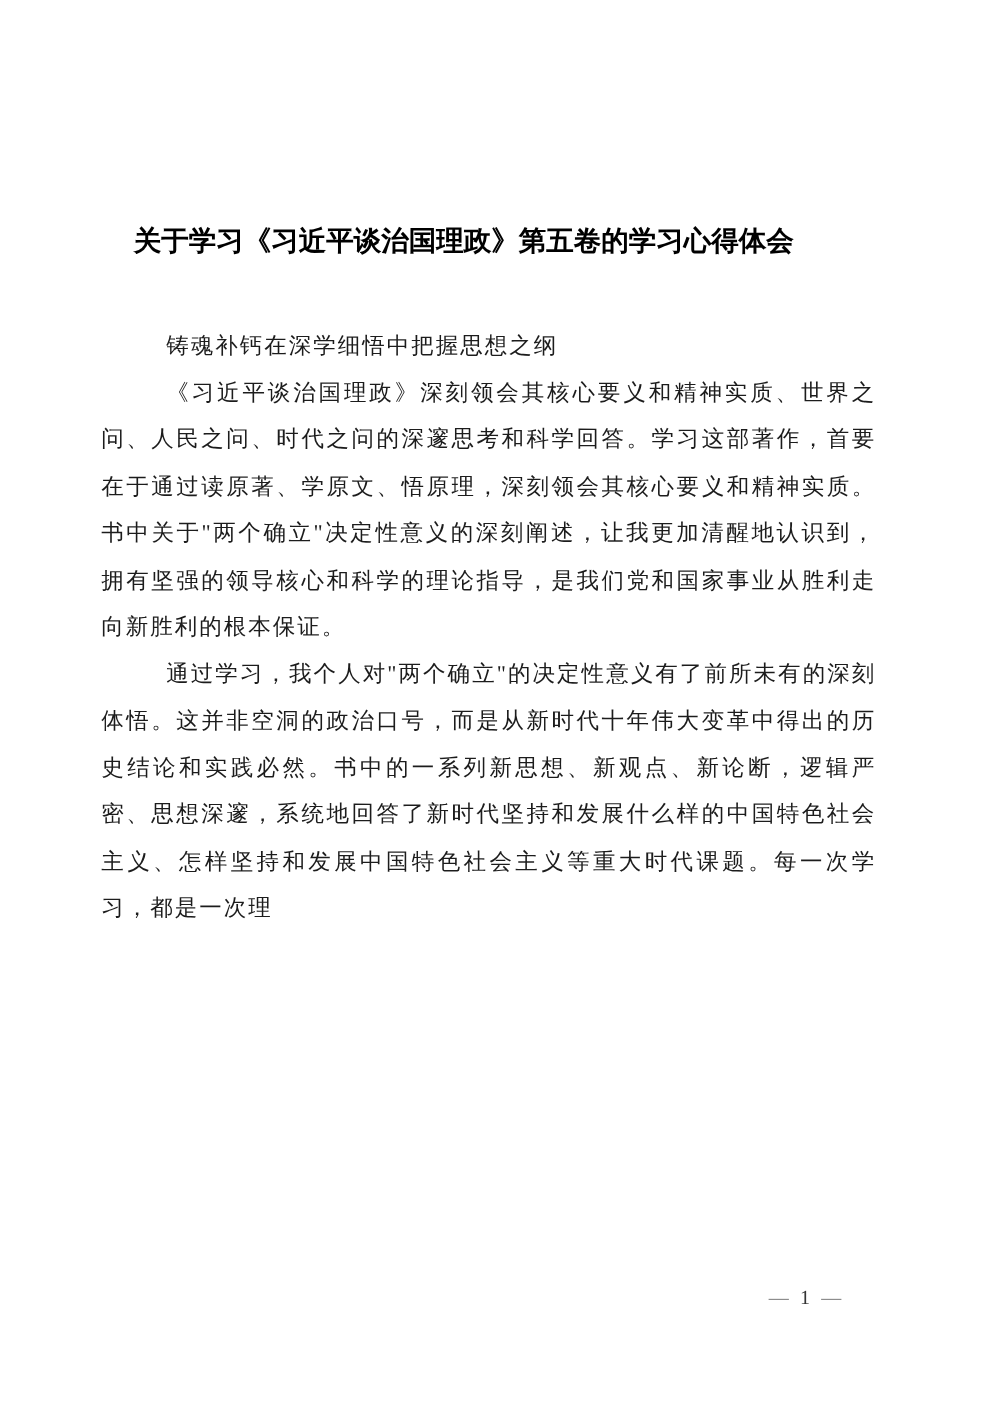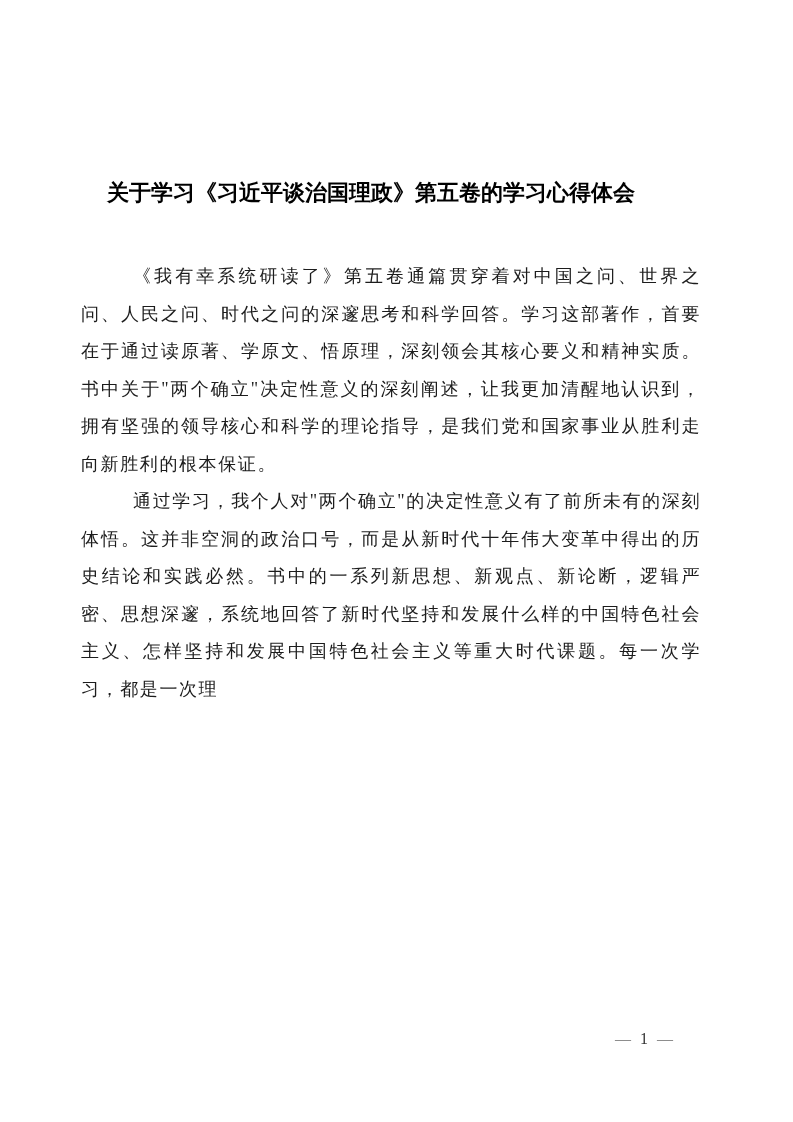--- a/index.html
+++ b/index.html
@@ -64,21 +64,22 @@
   }
 </style>
 </head>
 <body>
 
 <div class="page">
 
   <h1 class="doc-title">关于学习《习近平谈治国理政》第五卷的学习心得体会</h1>
 
   <div class="content">
-    <p>《我有幸系统研读了》第五卷通篇贯穿着对中国之问、世界之问、人民之问、时代之问的深邃思考和科学回答。学习这部著作，首要在于通过读原著、学原文、悟原理，深刻领会其核心要义和精神实质。书中关于"两个确立"决定性意义的深刻阐述，让我更加清醒地认识到，拥有坚强的领导核心和科学的理论指导，是我们党和国家事业从胜利走向新胜利的根本保证。</p>
+    <p>铸魂补钙在深学细悟中把握思想之纲</p>
+    <p>《习近平谈治国理政》深刻领会其核心要义和精神实质、世界之问、人民之问、时代之问的深邃思考和科学回答。学习这部著作，首要在于通过读原著、学原文、悟原理，深刻领会其核心要义和精神实质。书中关于"两个确立"决定性意义的深刻阐述，让我更加清醒地认识到，拥有坚强的领导核心和科学的理论指导，是我们党和国家事业从胜利走向新胜利的根本保证。</p>
     <p>通过学习，我个人对"两个确立"的决定性意义有了前所未有的深刻体悟。这并非空洞的政治口号，而是从新时代十年伟大变革中得出的历史结论和实践必然。书中的一系列新思想、新观点、新论断，逻辑严密、思想深邃，系统地回答了新时代坚持和发展什么样的中国特色社会主义、怎样坚持和发展中国特色社会主义等重大时代课题。每一次学习，都是一次理</p>
   </div>
 
   <div class="page-num">
     <span class="dash">—</span><span class="num">1</span><span class="dash">—</span>
   </div>
 
 </div>
 
 </body></html>

